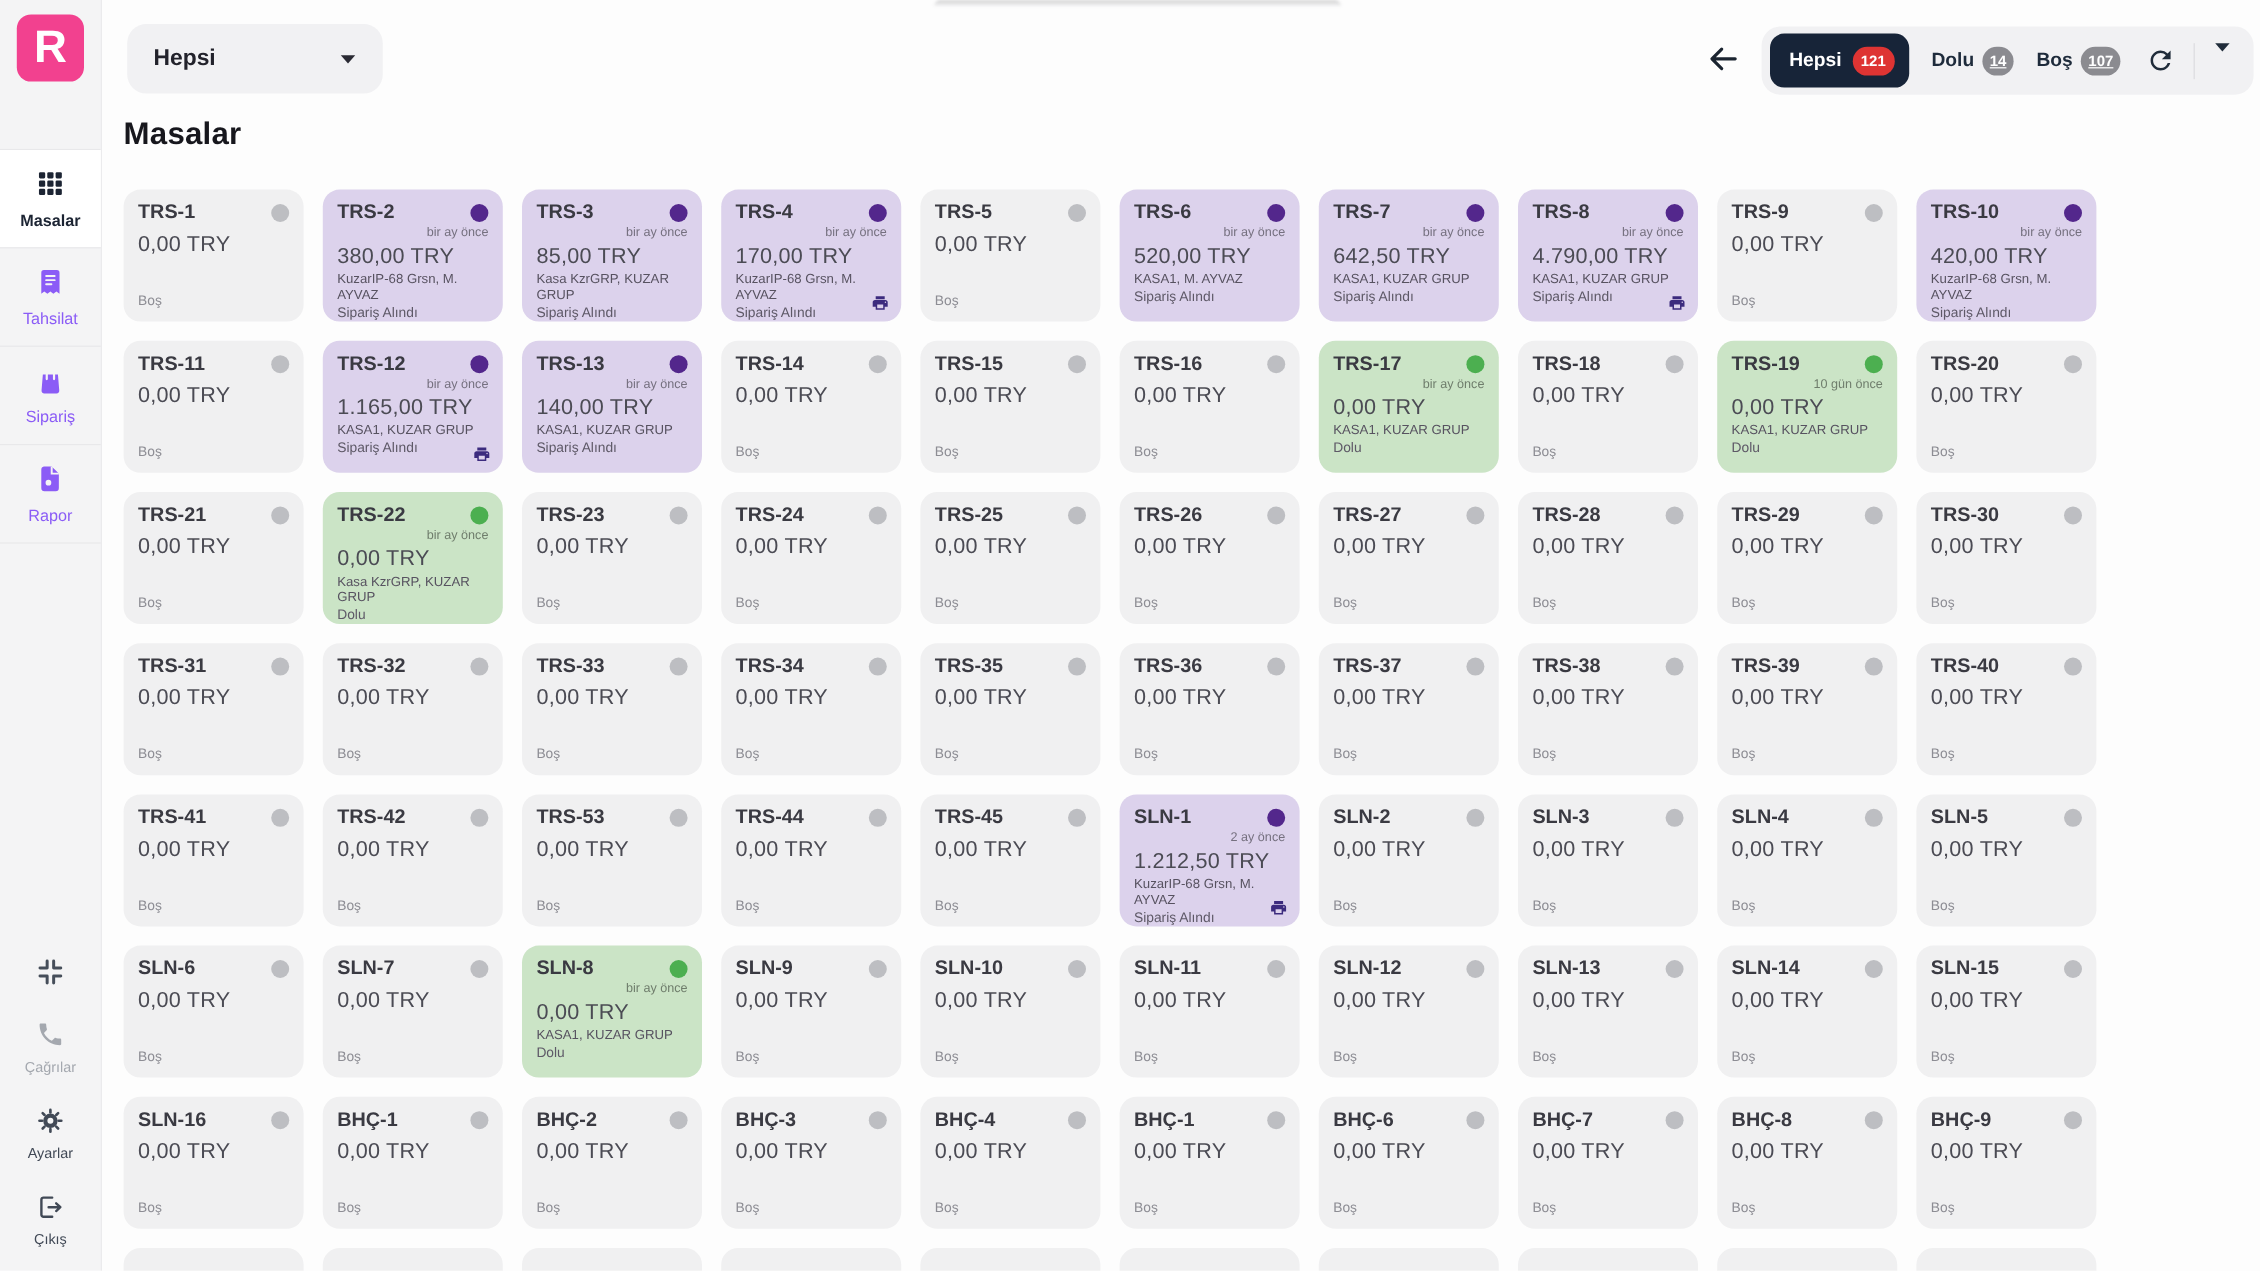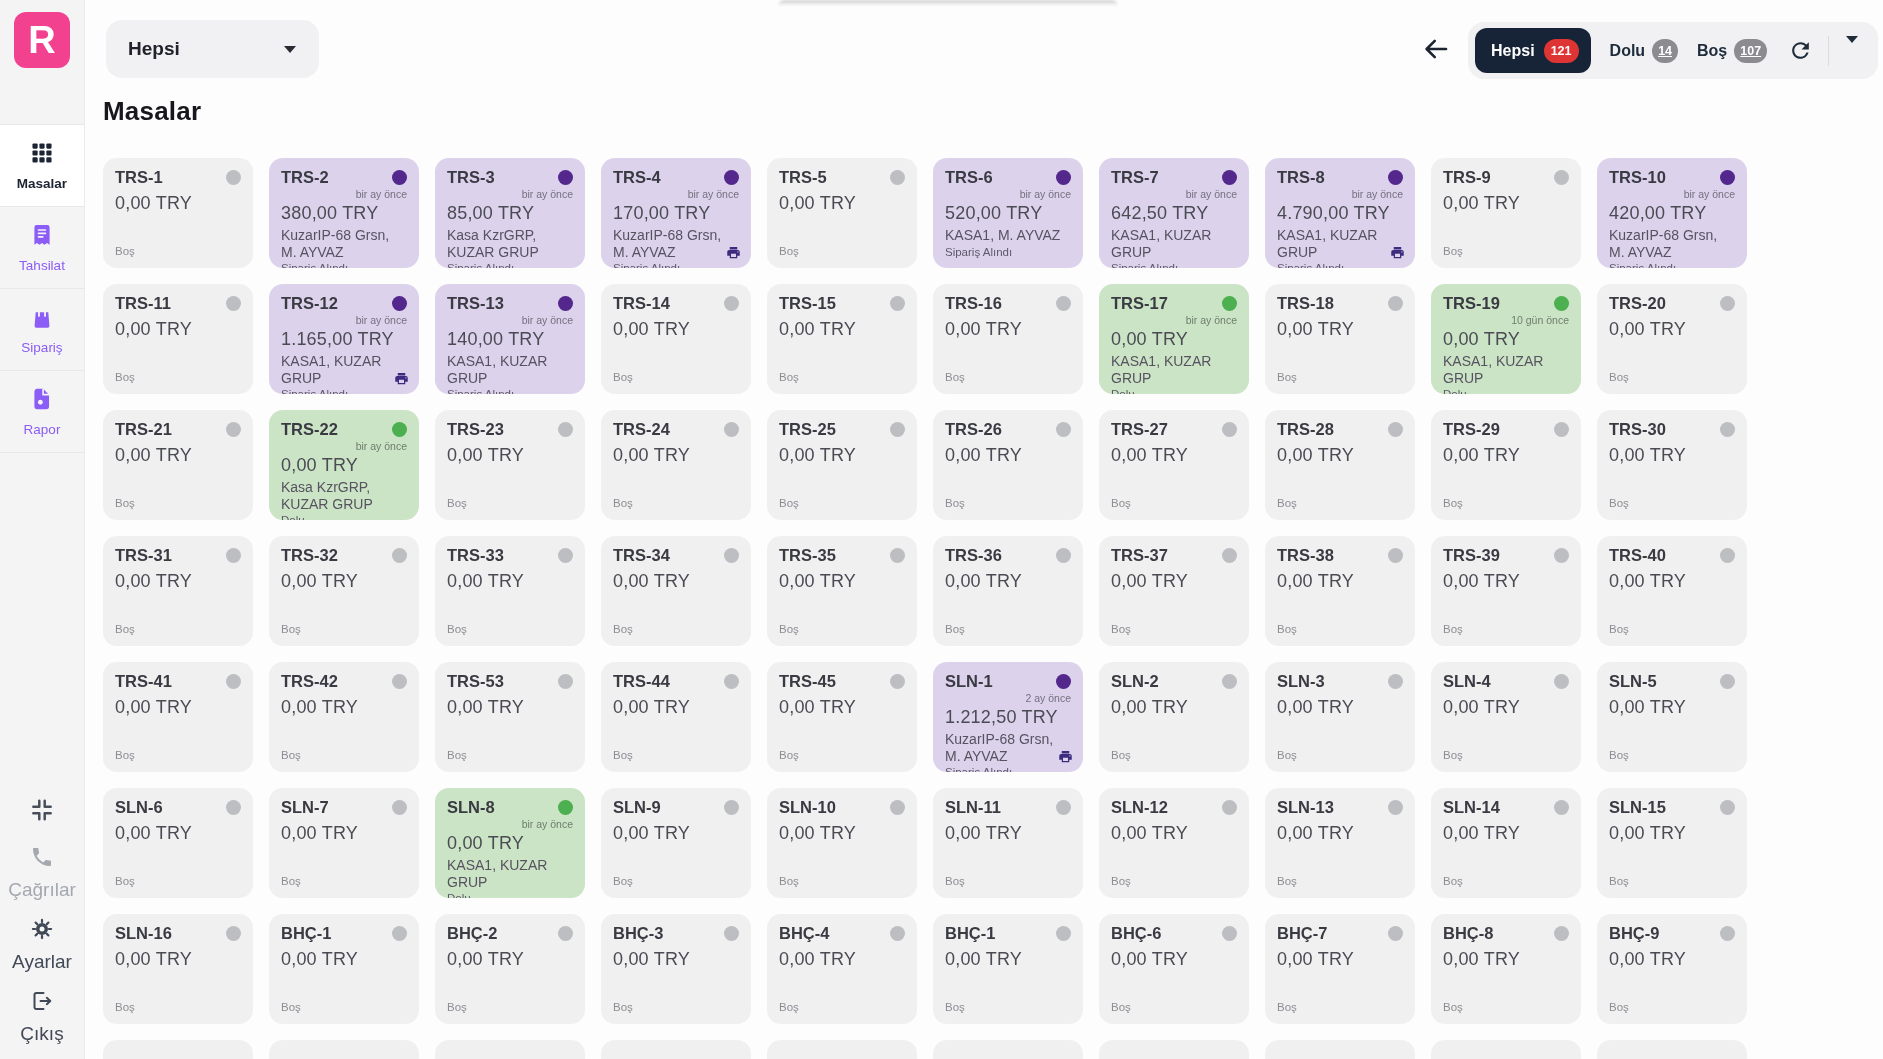--- a/index.html
+++ b/index.html
@@ -15,21 +15,21 @@
   .nav { border-bottom:1px solid #e8e8ea; }
   .nav-item { height:82px; border-top:1px solid #e8e8ea; display:flex; flex-direction:column;
     align-items:center; justify-content:center; gap:7px; color:#8b5cf6; font-size:13.5px; cursor:pointer; }
   .nav-item svg { width:26px; height:26px; }
   .nav-item.active { background:#ffffff; color:#1c2433; font-weight:700; }
   .sidebar-bottom { margin-top:auto; display:flex; flex-direction:column; align-items:center; padding-bottom:6px; }
   .collapse-btn { height:50px; margin-bottom:2px; background:none; border:none; color:#464e5a; cursor:pointer;
     display:flex; align-items:center; justify-content:center; }
   .collapse-btn svg { width:26px; height:26px; }
   .bottom-item { height:72px; display:flex; flex-direction:column; align-items:center; justify-content:center;
-    gap:5px; font-size:19px; color:#414956; cursor:pointer; width:85px; }
+    gap:5px; font-size:12px; color:#414956; cursor:pointer; width:85px; }
   .bottom-item svg { width:24px; height:24px; }
   .bottom-item.muted { color:#a4a8af; }
 
   
   .sheet-shadow { position:absolute; left:778px; top:0; width:340px; height:6px;
     border-radius:10px 10px 0 0; background:linear-gradient(to bottom, rgba(40,40,45,.22), rgba(40,40,45,0)); filter:blur(1.2px); }
   .filter-dropdown { position:absolute; left:106px; top:20px; width:213px; height:58px;
     background:#f1f1f3; border-radius:16px; display:flex; align-items:center; justify-content:space-between;
     padding:0 23px 0 22px; cursor:pointer; border:none; }
   .filter-dropdown .dd-label { font-size:19px; font-weight:700; color:#22222b; }
@@ -67,21 +67,21 @@
   .card.stub  { background:var(--gray-card); }
   .card-head { display:flex; justify-content:space-between; align-items:center; line-height:1.1; }
   .card-title { font-size:16.5px; font-weight:700; color:#3a3a42; }
   .dot { width:15px; height:15px; border-radius:50%; background:var(--gray-dot); flex:0 0 auto; }
   .order .dot { background:var(--purple-dot); }
   .full  .dot { background:var(--green-dot); }
   .card-time { font-size:10.5px; color:#75707f; margin-top:2px; line-height:1.2;text-align:right; }
   .full .card-time { color:#6f7d6c; }
   .card-amount { font-size:18px; color:#4b4b54; margin-top:2px; line-height:1.2; letter-spacing:.2px; }
   .empty .card-amount { margin-top:7px; }
-  .card-detail { font-size:14px; color:#575260; margin-top:3px; line-height:1.16; padding-right:4px; }
+  .card-detail { font-size:11px; color:#575260; margin-top:3px; line-height:1.16; padding-right:4px; }
   .card-status { font-size:11.5px; color:#5e5967; margin-top:2px; line-height:1.2; }
   .empty .card-status { position:absolute; left:12px; bottom:9px; color:#8d8d94; margin:0; }
   .printer { position:absolute; right:10px; bottom:8px; width:15px; height:15px; color:var(--printer-purple); }
 </style>
 </head>
 <body>
 
 <div class="sheet-shadow"></div>
 
 <nav class="sidebar">

